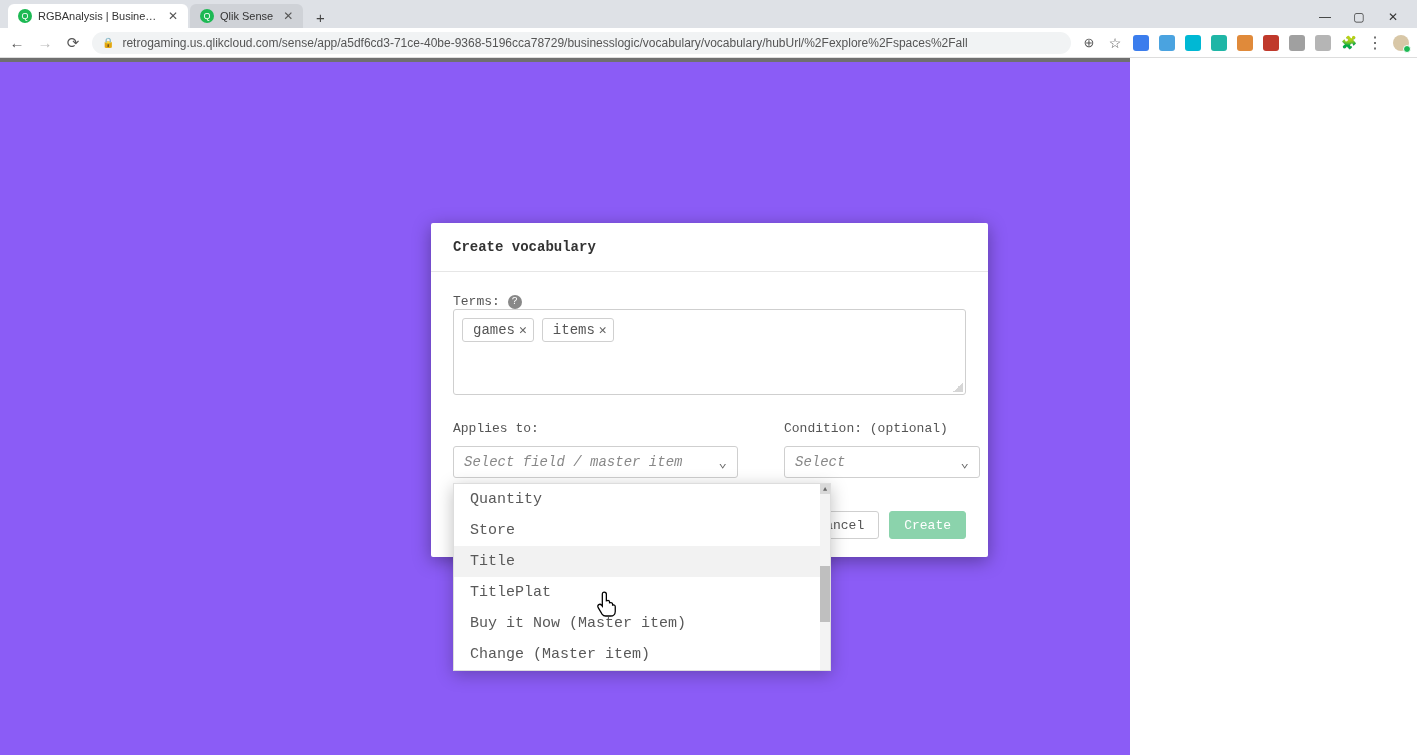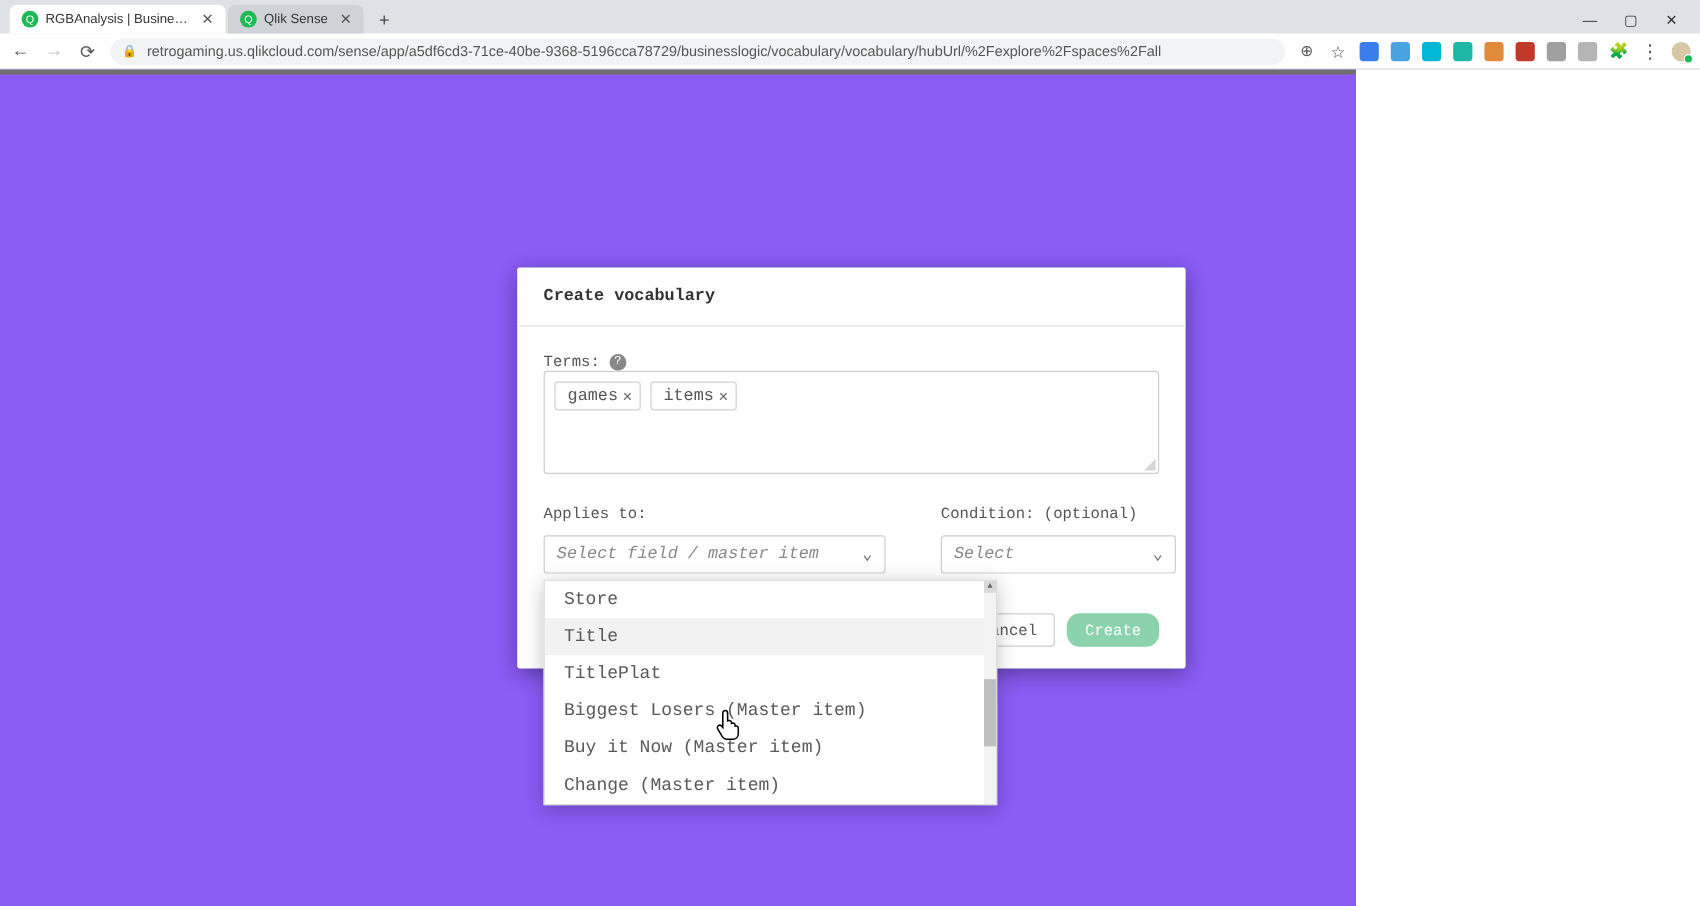--- a/index.html
+++ b/index.html
@@ -59,21 +59,21 @@
   .chip .x { font-size: 13px; color: #666; cursor: pointer; }
   .row2 { display: flex; gap: 46px; margin-top: 26px; }
   .field { flex: 0 0 auto; }
   .field .lbl { font-size: 13px; color: #555; margin-bottom: 10px; }
   .select { height: 32px; border: 1px solid #cfcfcf; border-radius: 3px; display: flex; align-items: center; justify-content: space-between; padding: 0 10px; font-size: 14px; color: #888; font-style: italic; background: #fff; }
   .sel-applies { width: 285px; }
   .sel-cond   { width: 196px; }
   .caret { font-style: normal; color: #666; }
   .ftr { padding: 14px 22px 18px; display: flex; justify-content: flex-end; gap: 10px; }
   .btn { height: 28px; padding: 0 14px; border-radius: 3px; font-size: 13px; display: inline-flex; align-items: center; justify-content: center; border: 1px solid #cfcfcf; background: #fff; color: #555; margin-top: 19px; }
-  .btn.primary { background: #00a04a; border-color: #00a04a; color: #fff; border-radius: 11px; }
+  .btn.primary { background: #00a04a; border-color: #00a04a; color: #fff; }
   .btn.primary.disabled { opacity: .45; }
 
   
   .dd { position: absolute; left: 453px; top: 425px; width: 378px; background: #fff; box-shadow: 0 4px 16px rgba(0,0,0,.25); border: 1px solid #ddd; }
   .dd-item { padding: 7px 16px; font-size: 15px; color: #595959; cursor: pointer; }
   .dd-item.hovered { background: #f2f2f2; }
   .dd .scrollbar-track { position: absolute; right: 0; top: 0; bottom: 0; width: 10px; background: #f3f3f3; }
   .dd .scroll-arrow { position: absolute; right: 0; width: 10px; height: 10px; background: #d9d9d9; display:flex; align-items:center; justify-content:center; font-size:7px; color:#666; }
   .dd .scroll-arrow.up { top: 0; }
   .dd .scroll-thumb { position: absolute; right: 0; top: 82px; width: 10px; height: 56px; background: #bfbfbf; }
@@ -173,24 +173,24 @@
       </div>
     </div>
     <div class="ftr">
       <div class="btn">Cancel</div>
       <div class="btn primary disabled">Create</div>
     </div>
   </div>
 
   <div class="dd">
     <div id="dd-items">
+        <div class="dd-item">Quantity</div>
         <div class="dd-item">Store</div>
         <div class="dd-item hovered">Title</div>
         <div class="dd-item">TitlePlat</div>
-        <div class="dd-item">Biggest Losers (Master item)</div>
         <div class="dd-item">Buy it Now (Master item)</div>
         <div class="dd-item">Change (Master item)</div>
       </div>
     <div class="scrollbar-track">
       <div class="scroll-arrow up">▲</div>
       <div class="scroll-thumb"></div>
     </div>
   </div>
 
   <svg class="cursor" viewBox="0 0 24 28">

